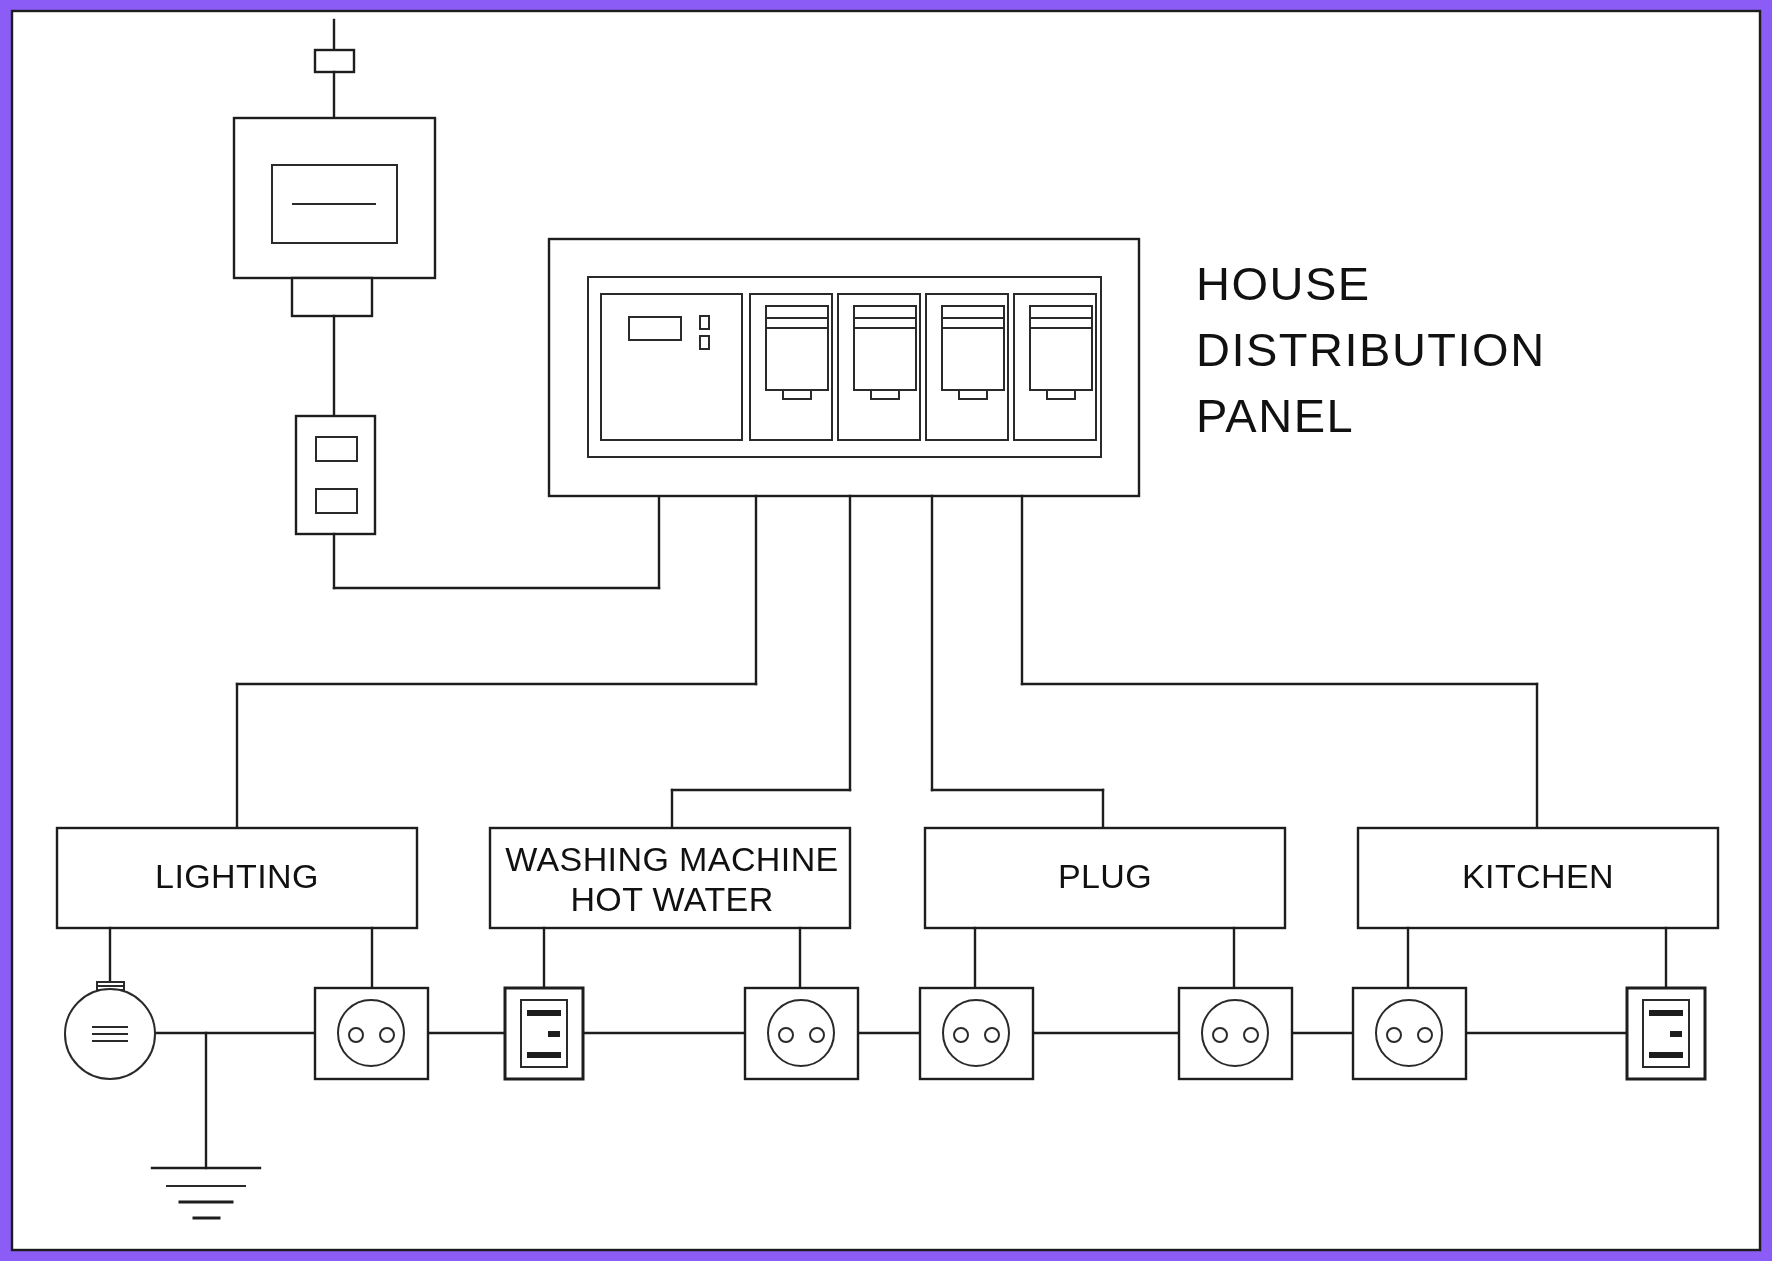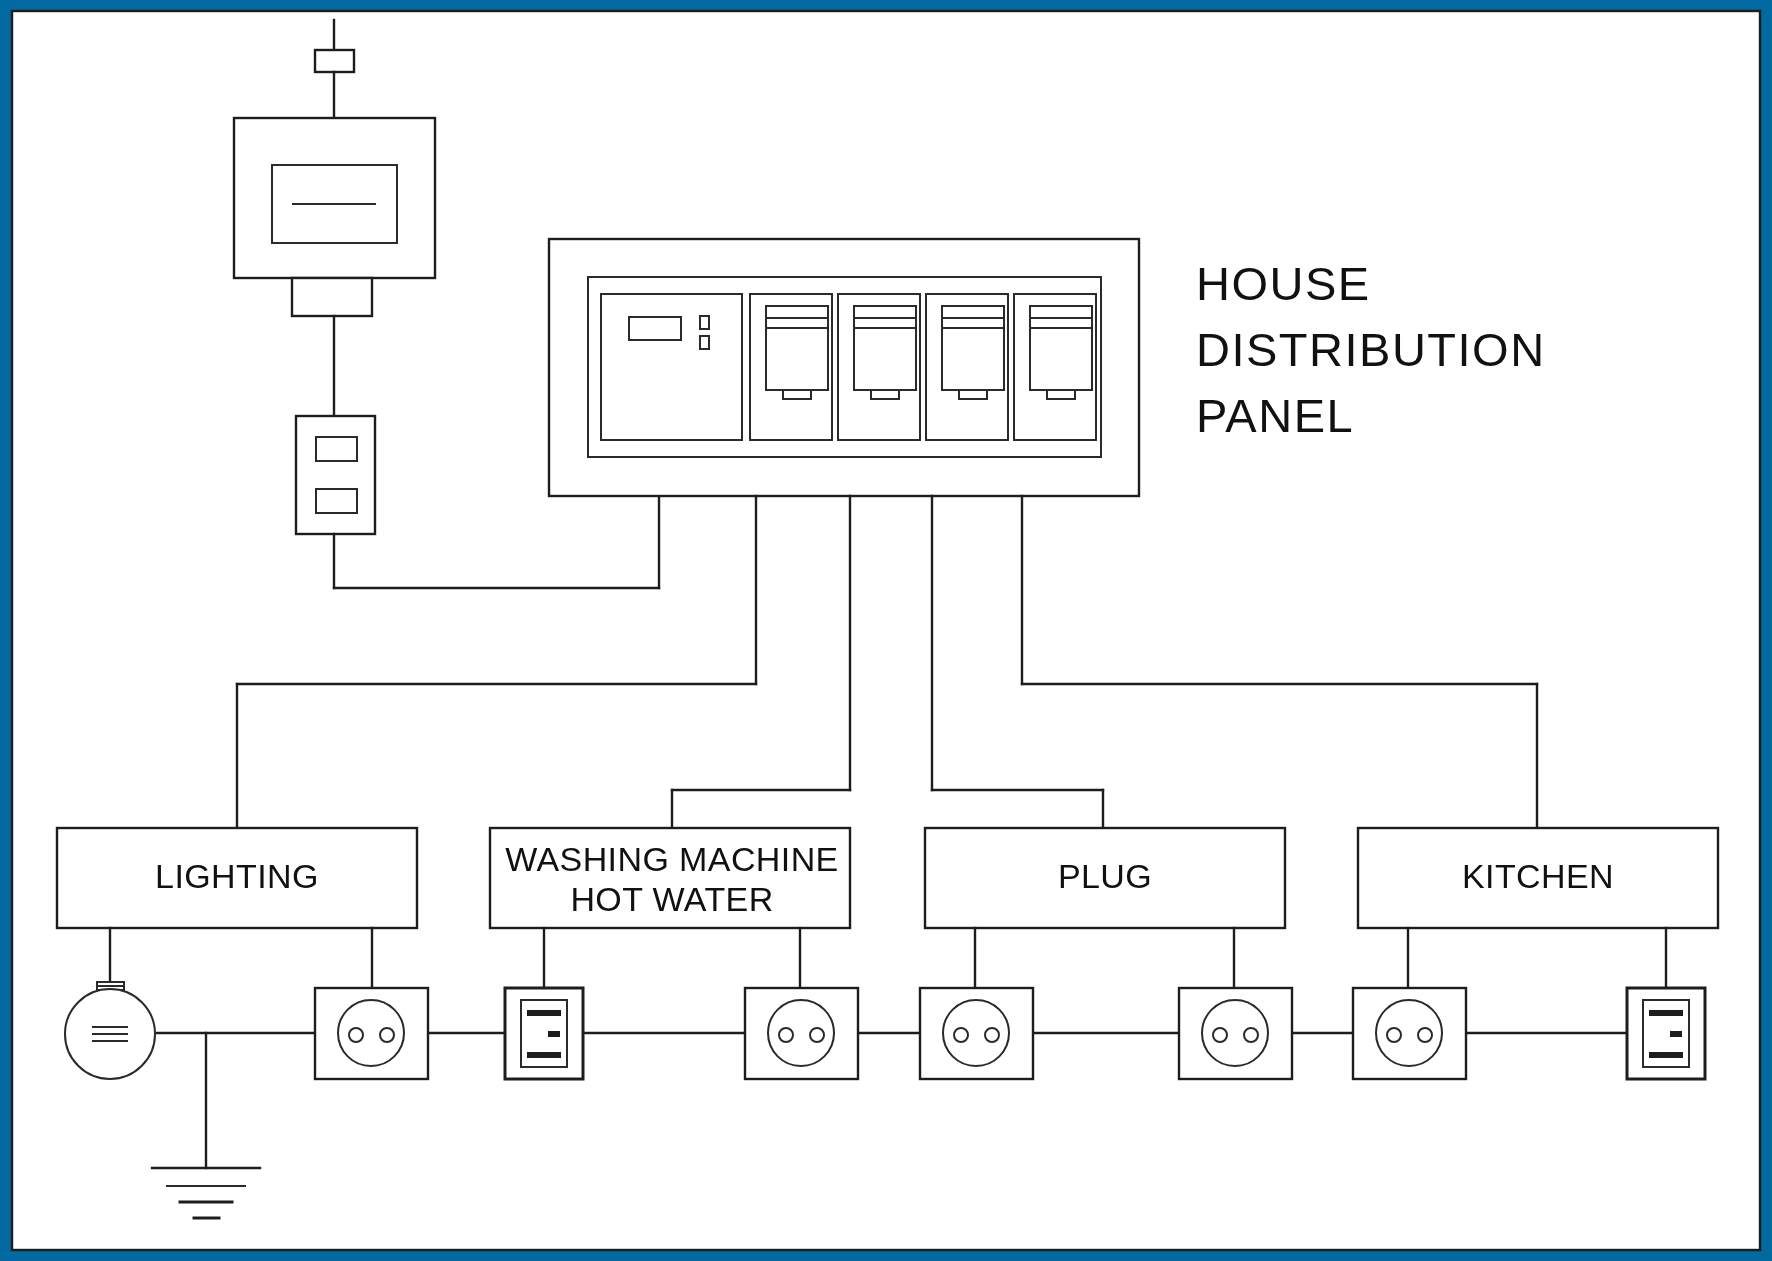--- a/index.html
+++ b/index.html
@@ -7,21 +7,21 @@
     padding: 0;
     background: #ffffff;
   }
   body {
     font-family: "Liberation Sans", sans-serif;
   }
   #diagram-root {
     position: relative;
     width: 1772px;
     height: 1261px;
-    background: #0369a1;
+    background: #8b5cf6;
     overflow: hidden;
   }
   svg#wiring-svg {
     display: block;
     width: 1772px;
     height: 1261px;
   }
   .ln {
     stroke: #1d1d1d;
     stroke-width: 3;

